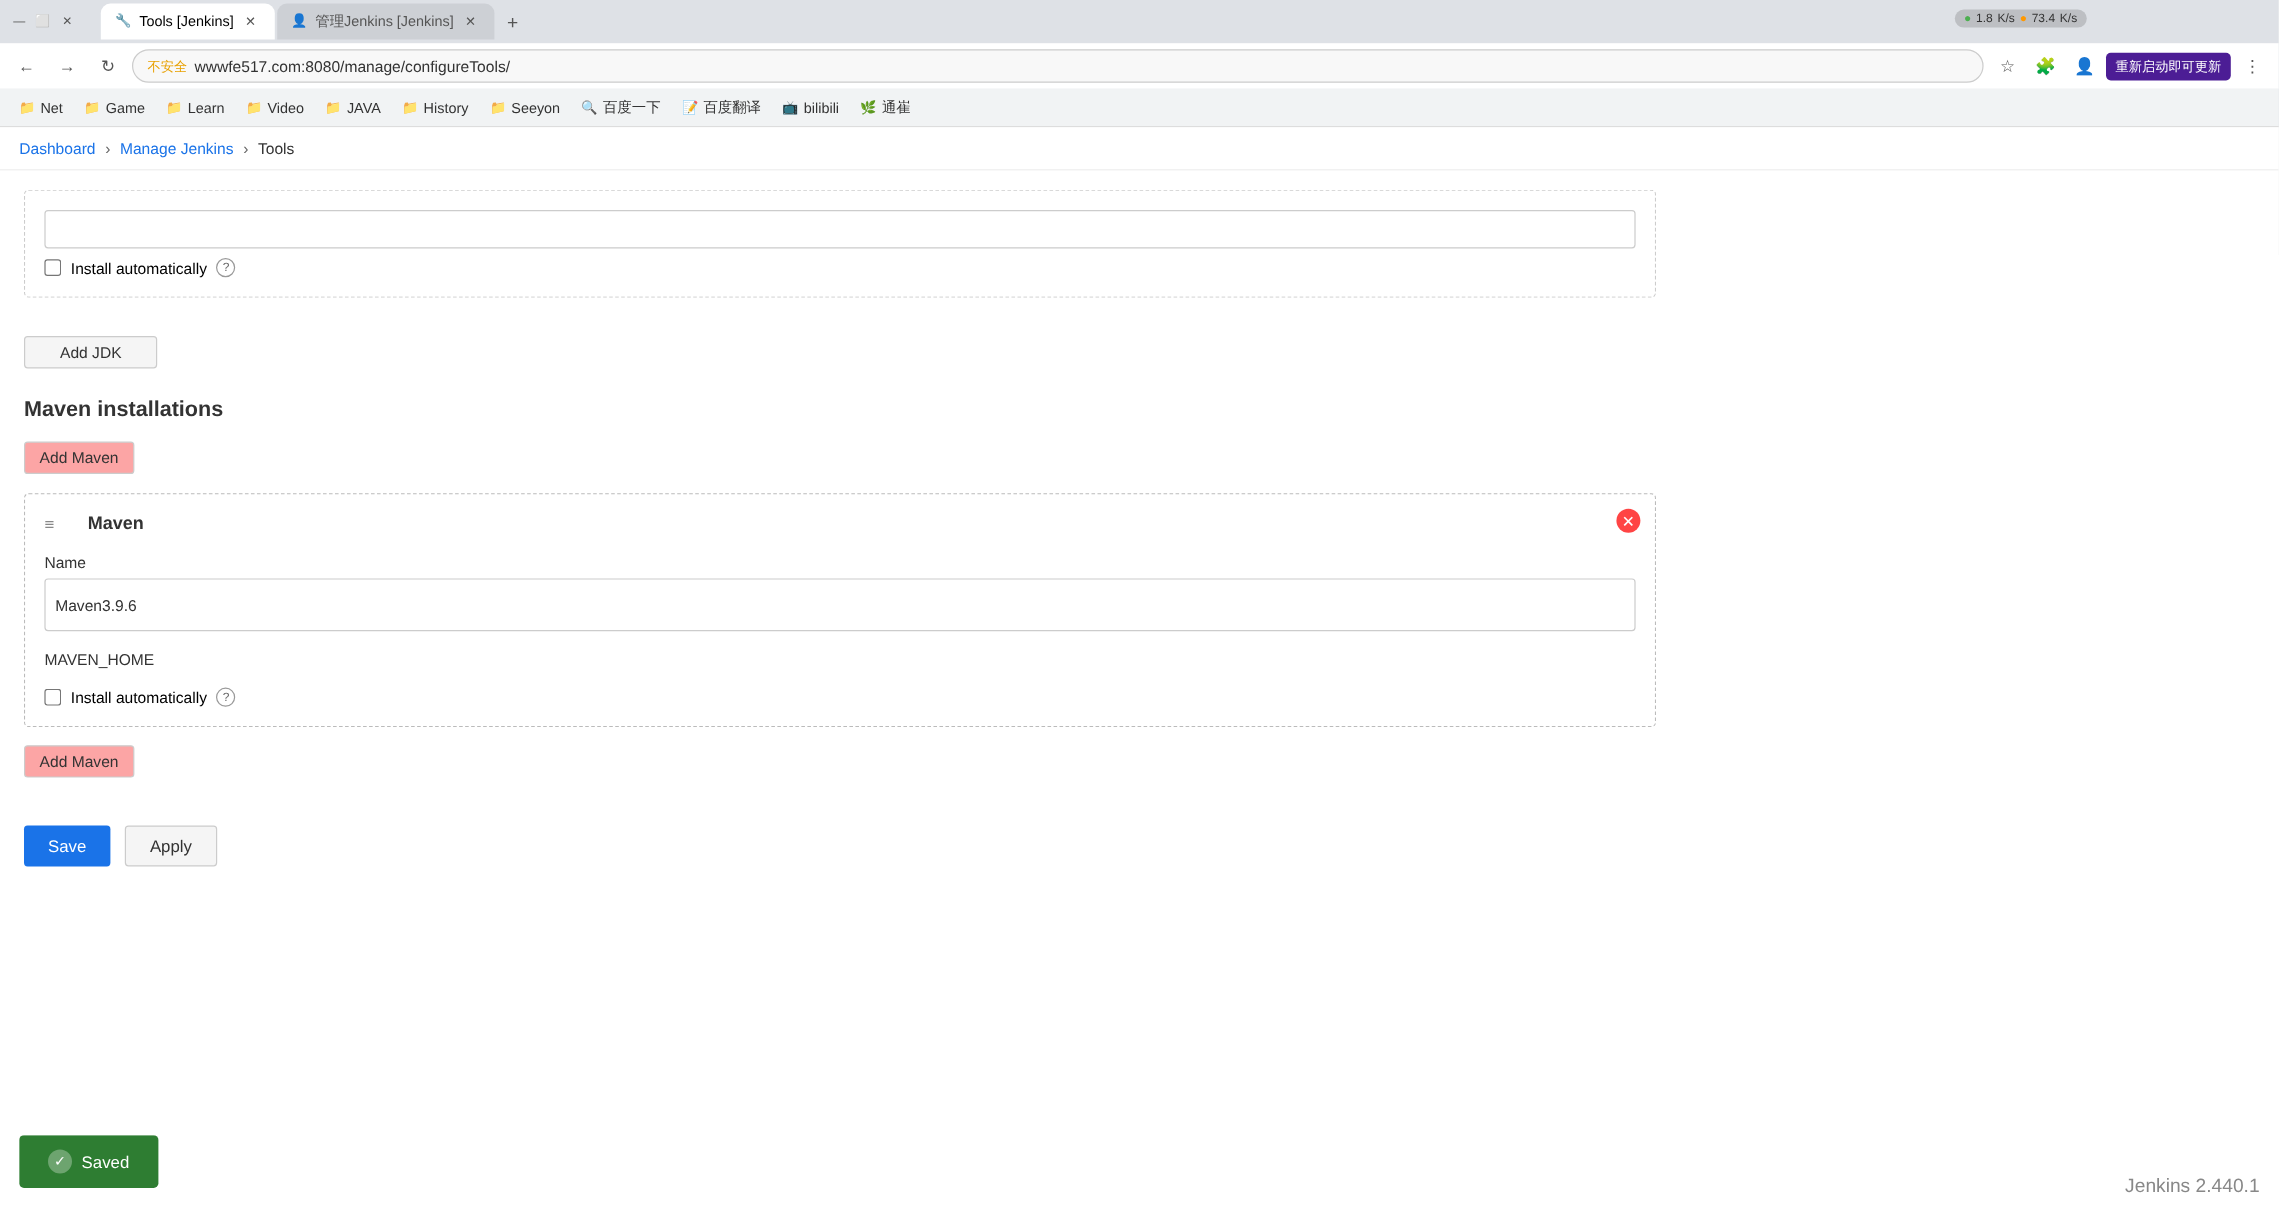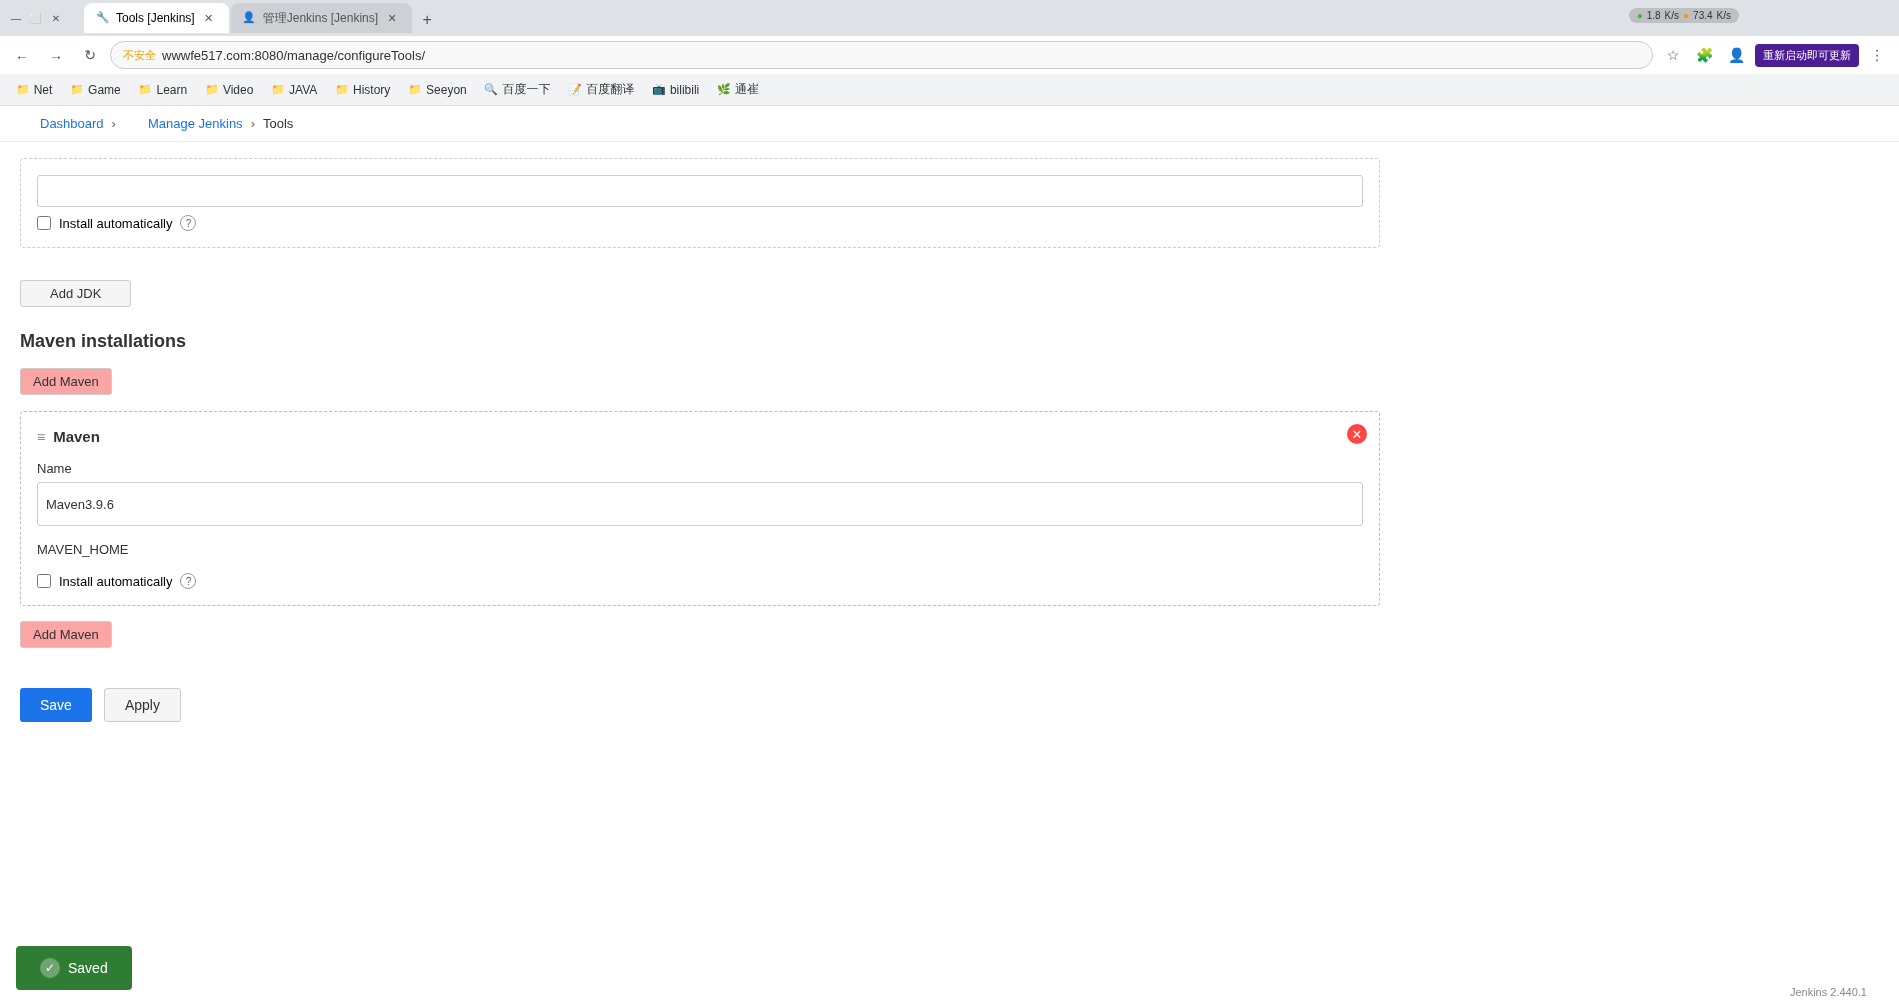--- a/index.html
+++ b/index.html
@@ -245,21 +245,20 @@
       font-size: 13px;
       gap: 8px;
       color: #1a73e8;
       border-bottom: 1px solid #eee;
     }
 
     .breadcrumb a {
       color: #1a73e8;
       text-decoration: none;
       cursor: pointer;
-      margin-left: 24px;
     }
 
     .breadcrumb-separator {
       color: #666;
     }
 
     .breadcrumb-current {
       color: #333;
     }
 
@@ -353,20 +352,21 @@
     .drag-handle {
       color: #888;
       font-size: 14px;
       cursor: grab;
     }
 
     .maven-card-title {
       font-size: 15px;
       font-weight: 600;
       color: #333;
+      margin-left: 20px;
     }
 
     .delete-btn {
       position: absolute;
       top: 12px;
       right: 12px;
       width: 20px;
       height: 20px;
       border-radius: 50%;
       background: #ff4444;
@@ -452,22 +452,22 @@
       display: flex;
       align-items: center;
       justify-content: center;
       font-size: 12px;
     }
 
     
     .jenkins-footer {
       position: fixed;
       bottom: 8px;
-      right: 32px;
-      font-size: 11px;
+      right: 16px;
+      font-size: 16px;
       color: #888;
     }
 
     .top-input-partial {
       width: 100%;
       height: 32px;
       border: 1px solid #ccc;
       border-radius: 3px;
       padding: 0 8px;
       font-size: 13px;

